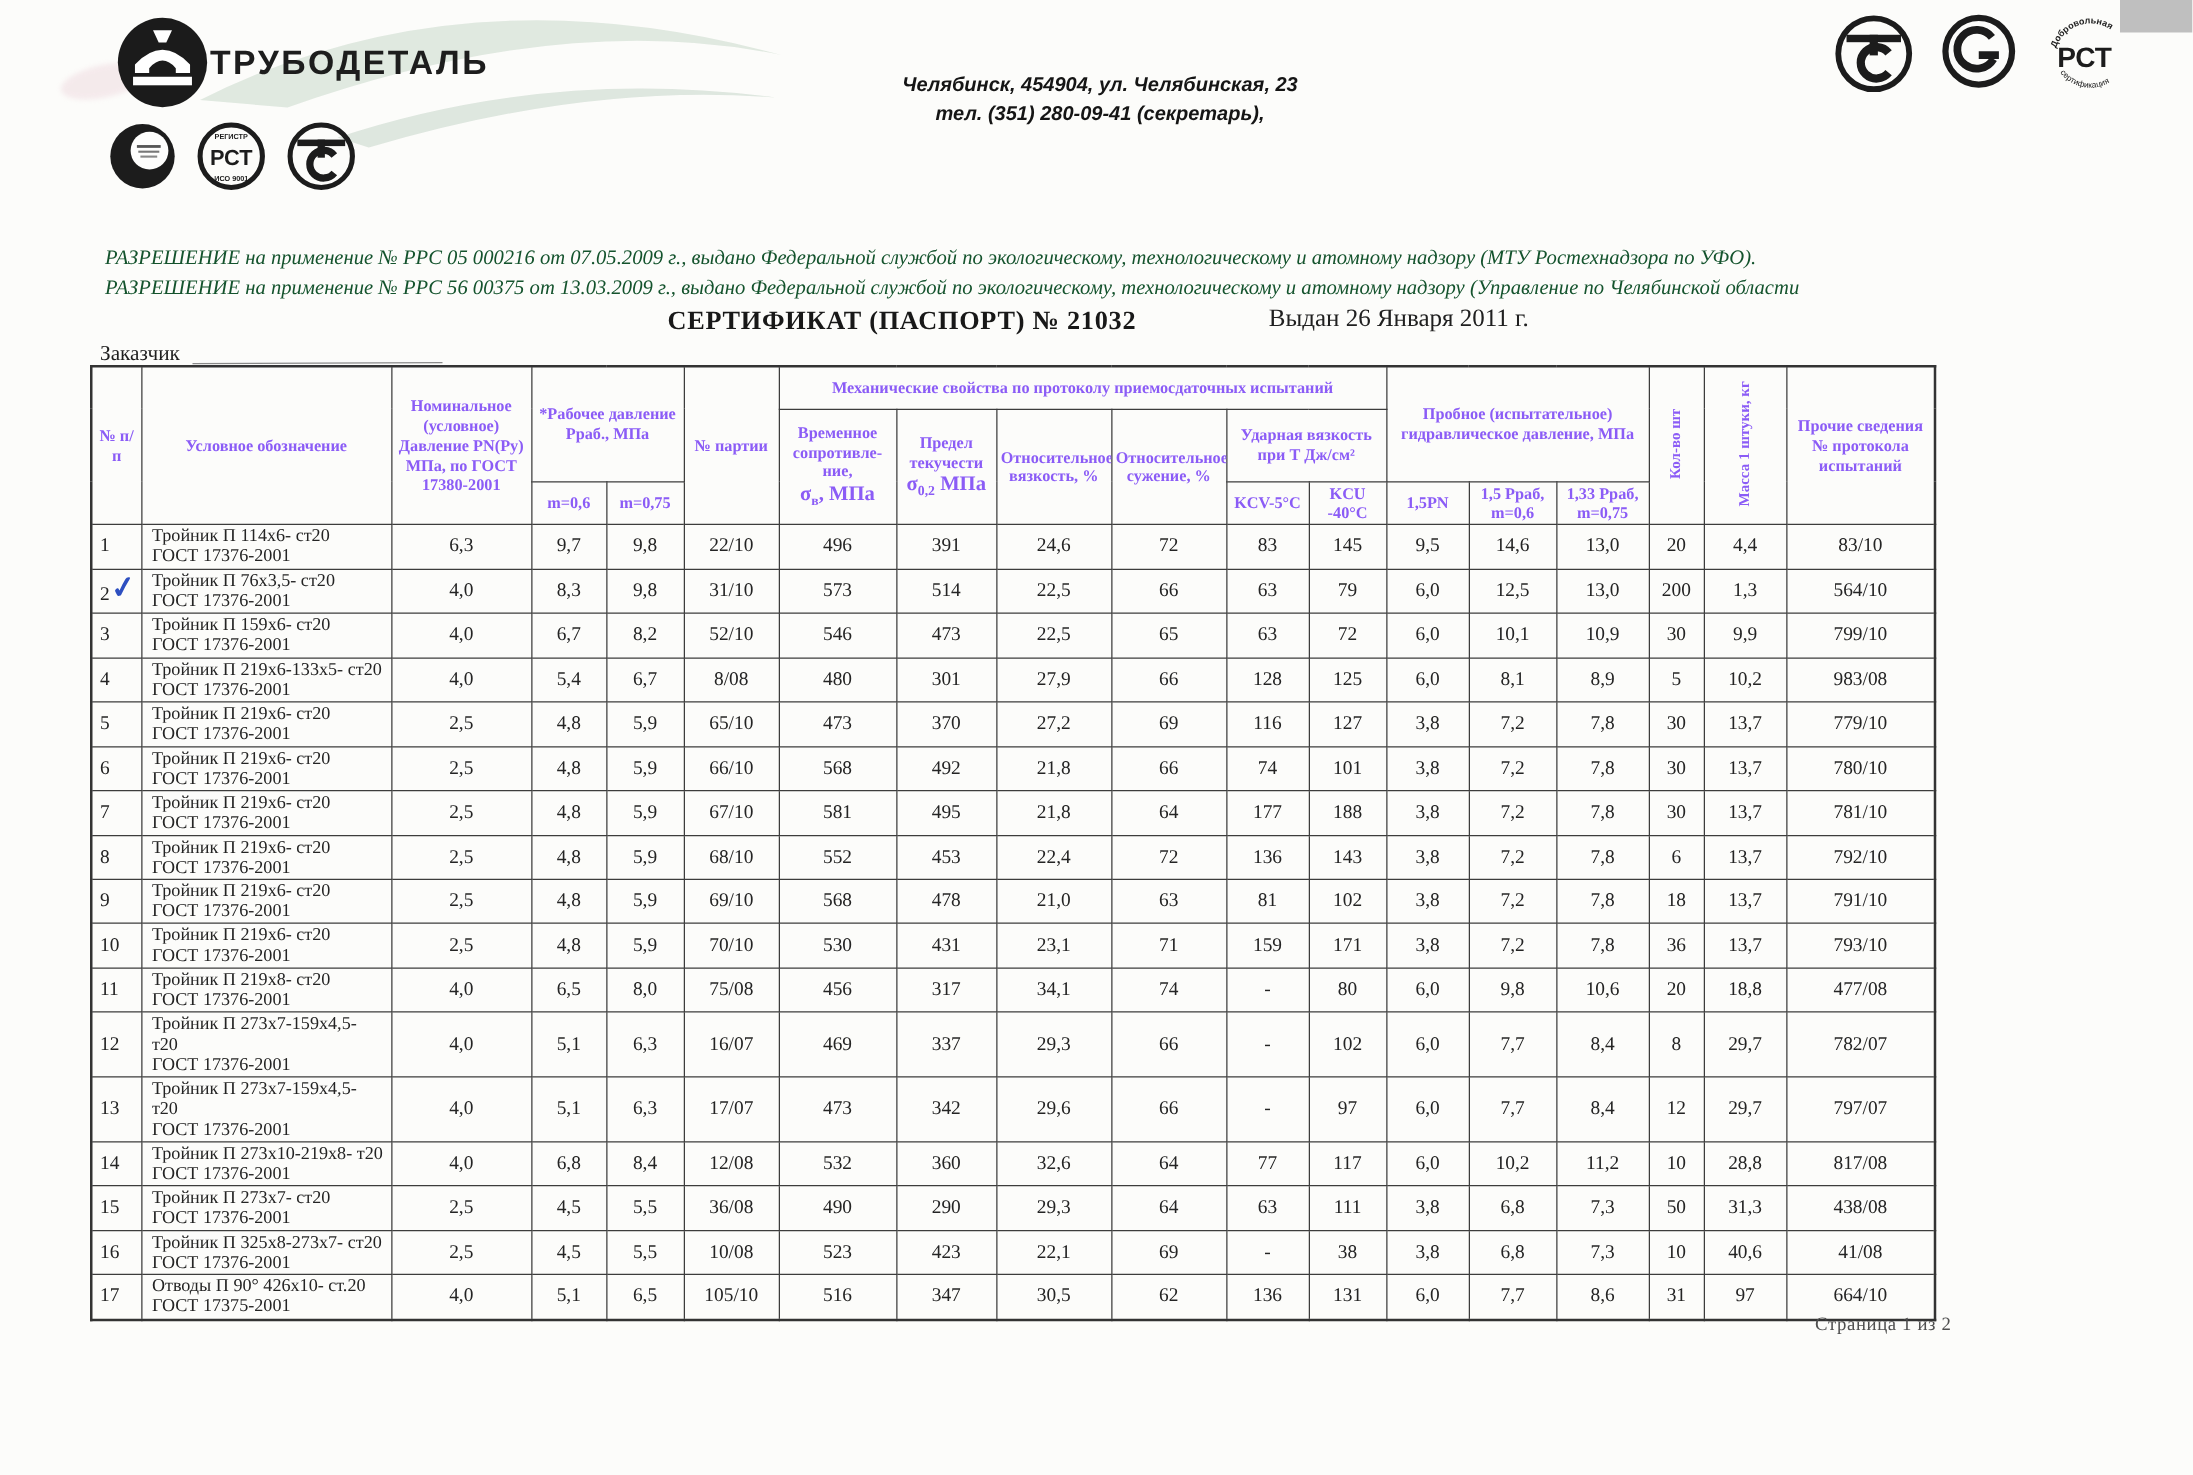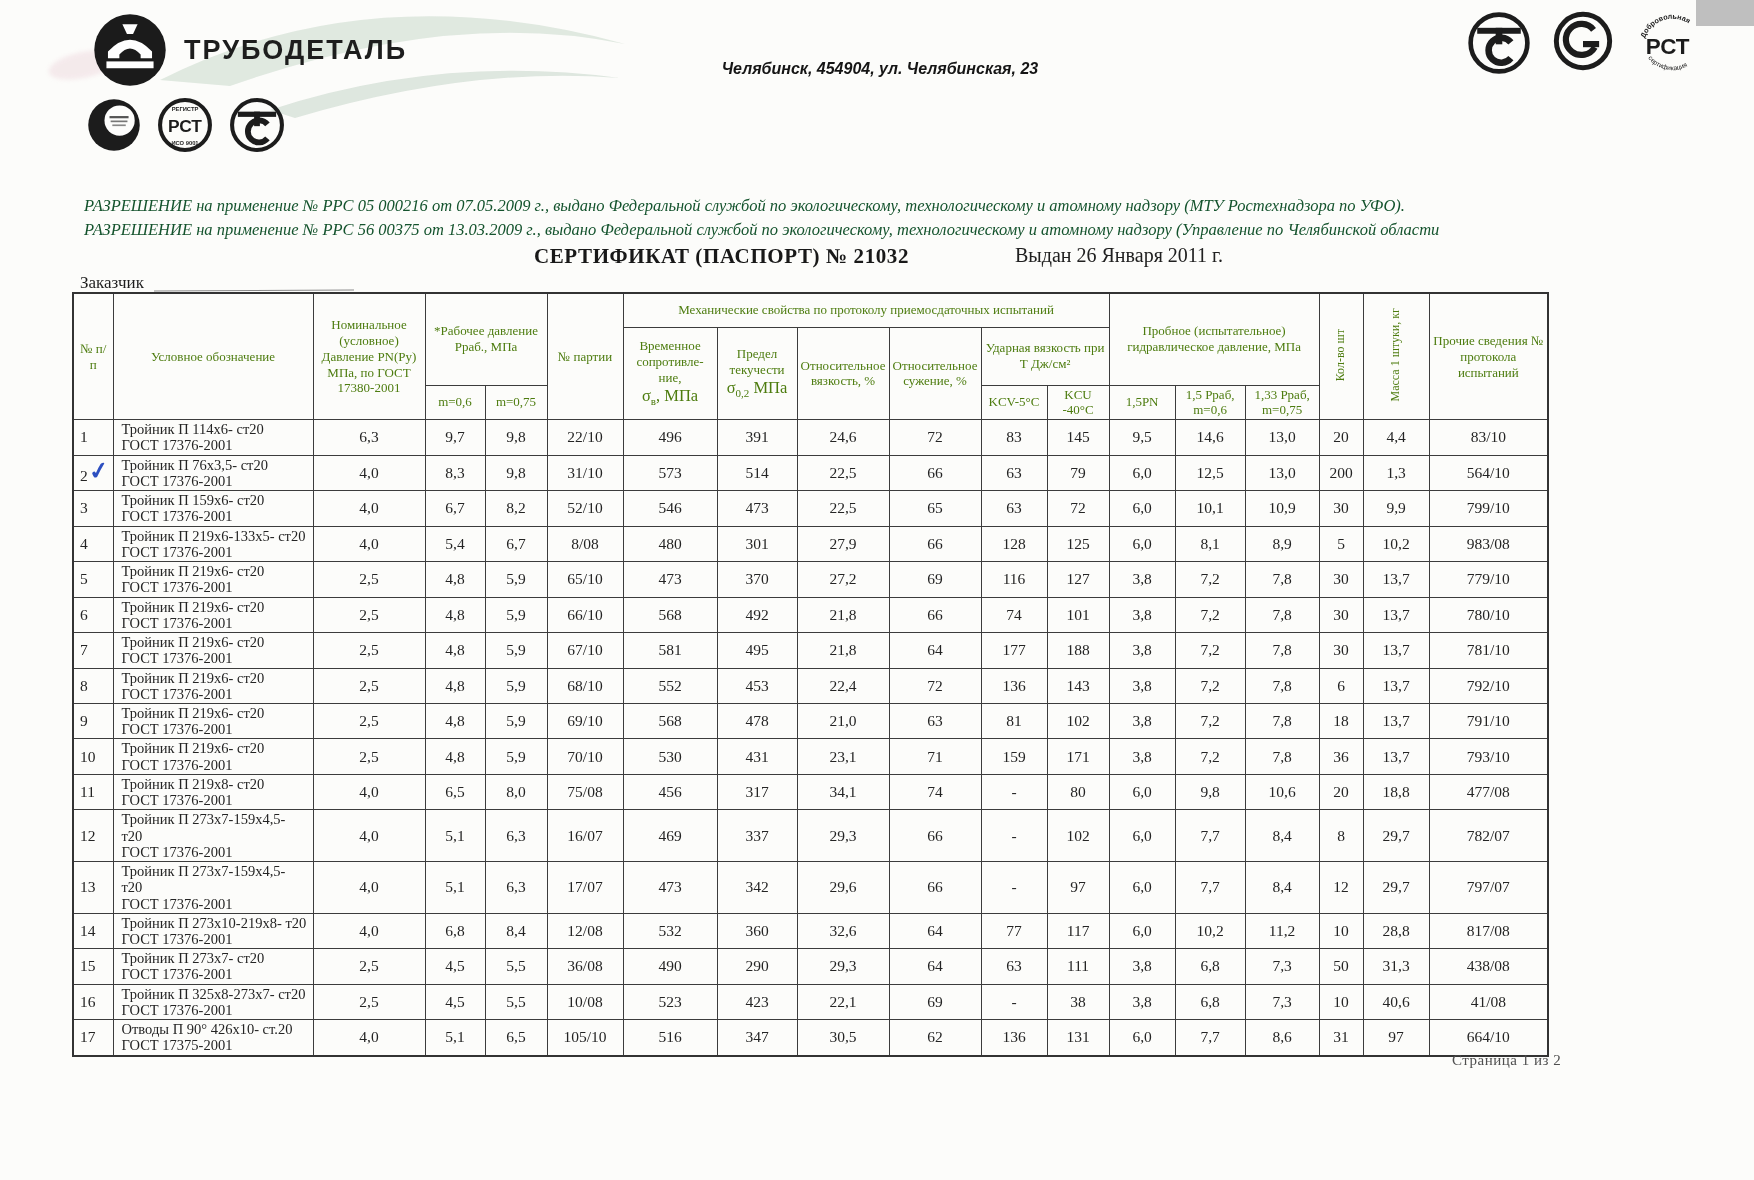--- a/index.html
+++ b/index.html
@@ -7,21 +7,21 @@
     width:1754px;height:1180px;position:relative;overflow:hidden;
     background:#fcfcfa;color:#262626;
     font-family:"Liberation Serif", serif;
   }
   .page{position:absolute;inset:0;}
   
   .scan-corner{position:absolute;right:0;top:0;width:58px;height:26px;background:#bfbfbf;}
   .smudge-pink{position:absolute;left:48px;top:52px;width:70px;height:26px;background:#e8c9d2;opacity:.35;border-radius:50%;transform:rotate(-12deg);filter:blur(2px);}
   
   .swoosh{position:absolute;left:120px;top:2px;width:520px;height:130px;}
-  .logo-row{position:absolute;left:92px;top:12px;display:flex;align-items:center;gap:16px;}
+  .logo-row{position:absolute;left:92px;top:12px;display:flex;align-items:center;}
   .logo-disc{width:76px;height:76px;}
   .company{font-family:"Liberation Sans",sans-serif;font-weight:bold;font-size:27px;letter-spacing:2px;color:#1d1d1d;}
   .marks-left{position:absolute;left:86px;top:96px;display:flex;align-items:center;gap:14px;}
   .marks-left svg{display:block;}
   .address{position:absolute;left:620px;top:58px;width:520px;text-align:center;
     font-family:"Liberation Sans",sans-serif;font-style:italic;font-weight:bold;
     font-size:16px;line-height:1.42;color:#151515;}
   .marks-right{position:absolute;right:46px;top:10px;display:flex;align-items:flex-start;gap:20px;}
   
   .permits{position:absolute;left:84px;top:194px;width:1560px;
@@ -31,21 +31,21 @@
   .cert-title{position:absolute;left:534px;font-weight:bold;font-size:21px;letter-spacing:.6px;color:#181818;white-space:nowrap;font-family:Liberation Serif, serif;}
   .issued{position:absolute;left:1015px;font-size:20px;color:#202020;white-space:nowrap;}
   
   .customer-row{position:absolute;left:80px;top:273px;font-size:17px;color:#1e1e1e;}
   .customer-line{display:inline-block;width:200px;border-bottom:1.6px solid #8a8a8a;margin-left:10px;transform:translateY(3px) rotate(-.25deg);}
   
   table.cert{position:absolute;left:72px;top:292px;width:1475px;border-collapse:collapse;table-layout:fixed;
     font-size:15.5px;color:#242424;}
   .cert th,.cert td{border:1.5px solid #3c3c3c;padding:1px 3px;vertical-align:middle;text-align:center;overflow:hidden;}
   .cert{border:2.5px solid #333;}
-  .cert thead th{font-weight:normal;font-size:13px;line-height:1.22;color:#4d7c0f;}
+  .cert thead th{font-weight:bold;font-size:13px;line-height:1.22;color:#8b5cf6;}
   .cert thead tr.h1{height:34px;}
   .cert thead tr.h2{height:58px;}
   .cert thead tr.h3{height:34px;}
   .cert tbody tr{height:34px;}
   .cert td.c-num{text-align:left;padding-left:6px;}
   .cert td.c-name{text-align:left;padding-left:8px;font-size:14.5px;line-height:1.12;}
   .th-top{vertical-align:top;padding-top:5px;}
   .sym{font-size:16.5px;}
   .sym sub{font-size:11px;}
   th.rot{padding:2px;}
@@ -97,20 +97,21 @@
       <circle cx="50" cy="50" r="43" fill="none" stroke="#1c1c1c" stroke-width="7"></circle>
       <rect x="17" y="27" width="66" height="9" fill="#1c1c1c"></rect>
       <rect x="45" y="27" width="10" height="25" fill="#1c1c1c"></rect>
       <path d="M68 49 A19 19 0 1 0 68 73" fill="none" stroke="#1c1c1c" stroke-width="10"></path>
       <text x="50" y="98" text-anchor="middle" font-size="8" fill="#1c1c1c" opacity="0">ТС</text>
     </svg>
   </div>
 
   <div class="address">
     <div>Челябинск, 454904, ул. Челябинская, 23</div>
+    <div>тел. (351) 280-09-41 (секретарь),</div>
   </div>
 
   <div class="marks-right">
     <svg width="66" height="66" viewBox="0 0 100 100">
       <circle cx="50" cy="50" r="43" fill="none" stroke="#1c1c1c" stroke-width="7"></circle>
       <rect x="17" y="27" width="66" height="9" fill="#1c1c1c"></rect>
       <rect x="45" y="27" width="10" height="25" fill="#1c1c1c"></rect>
       <path d="M68 49 A19 19 0 1 0 68 73" fill="none" stroke="#1c1c1c" stroke-width="10"></path>
       <text x="50" y="98" text-anchor="middle" font-size="8" fill="#1c1c1c" opacity="0">ТС</text>
     </svg>

